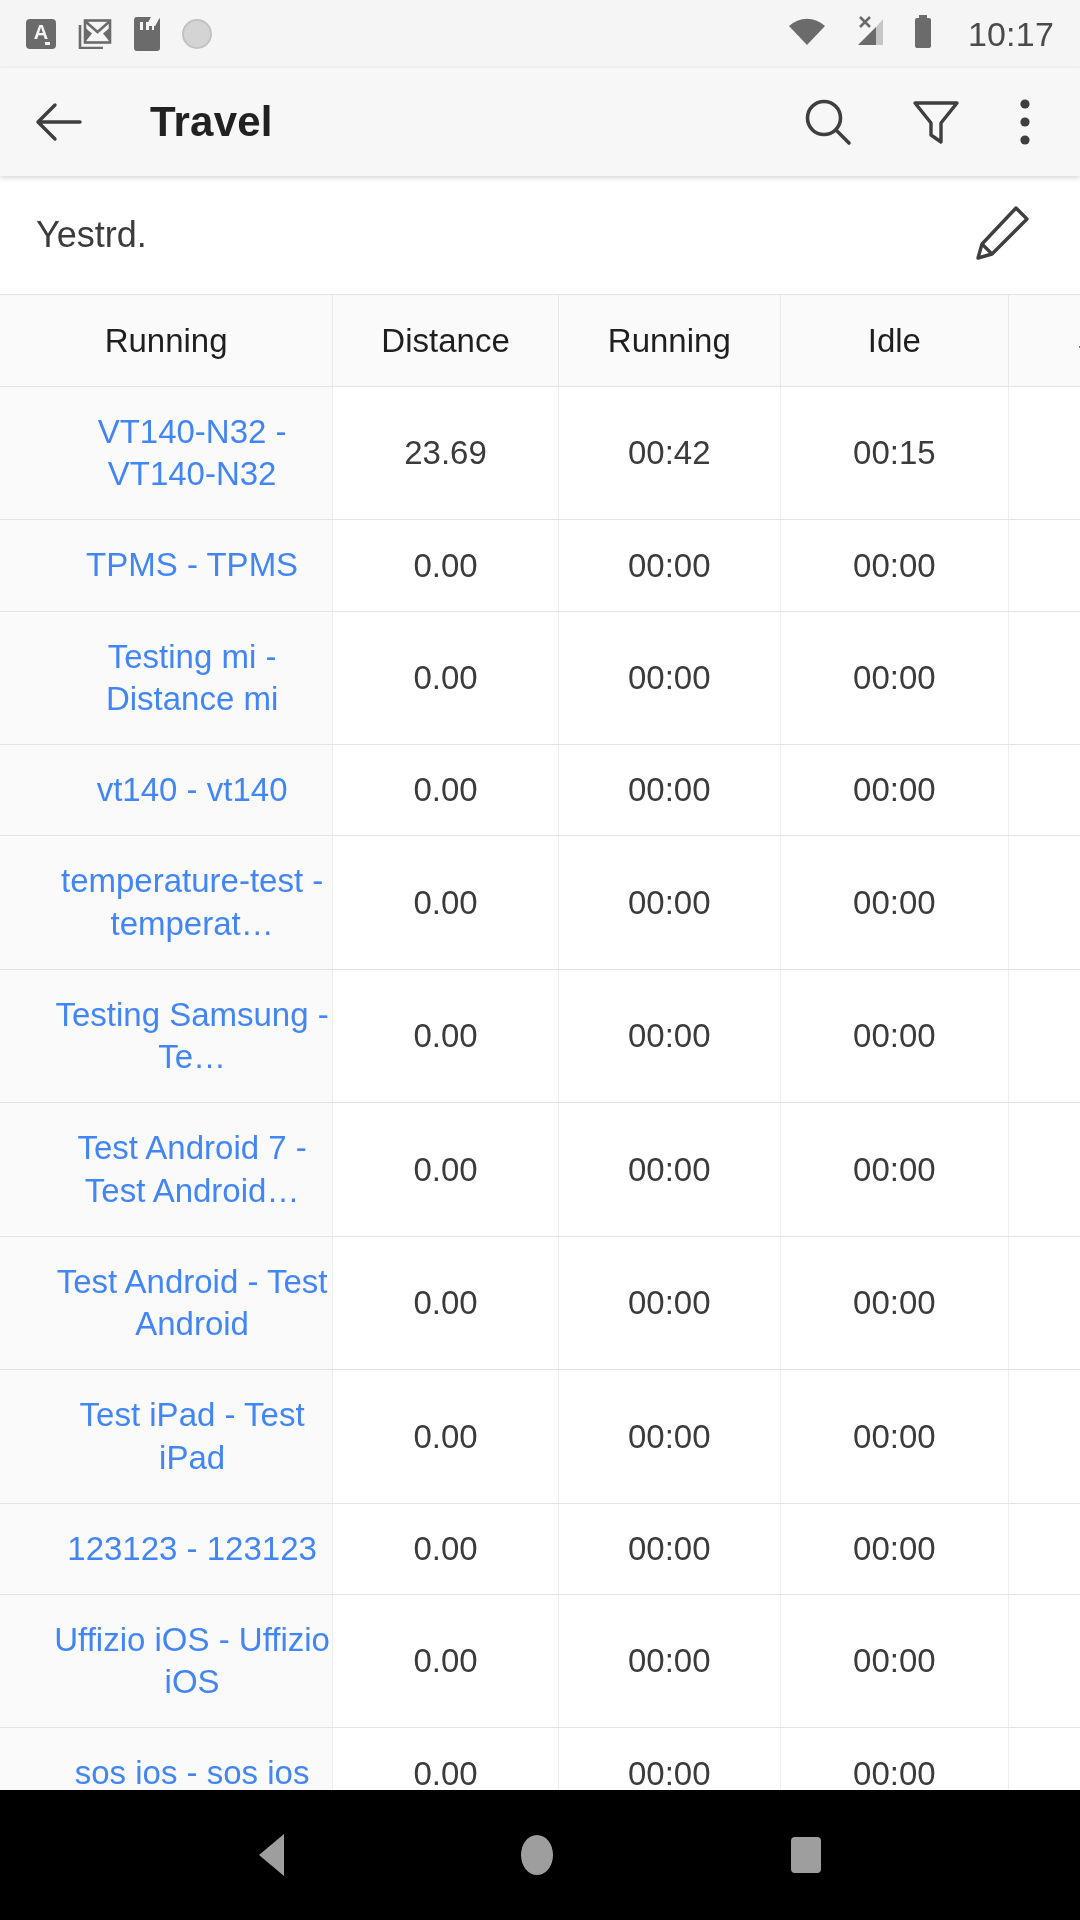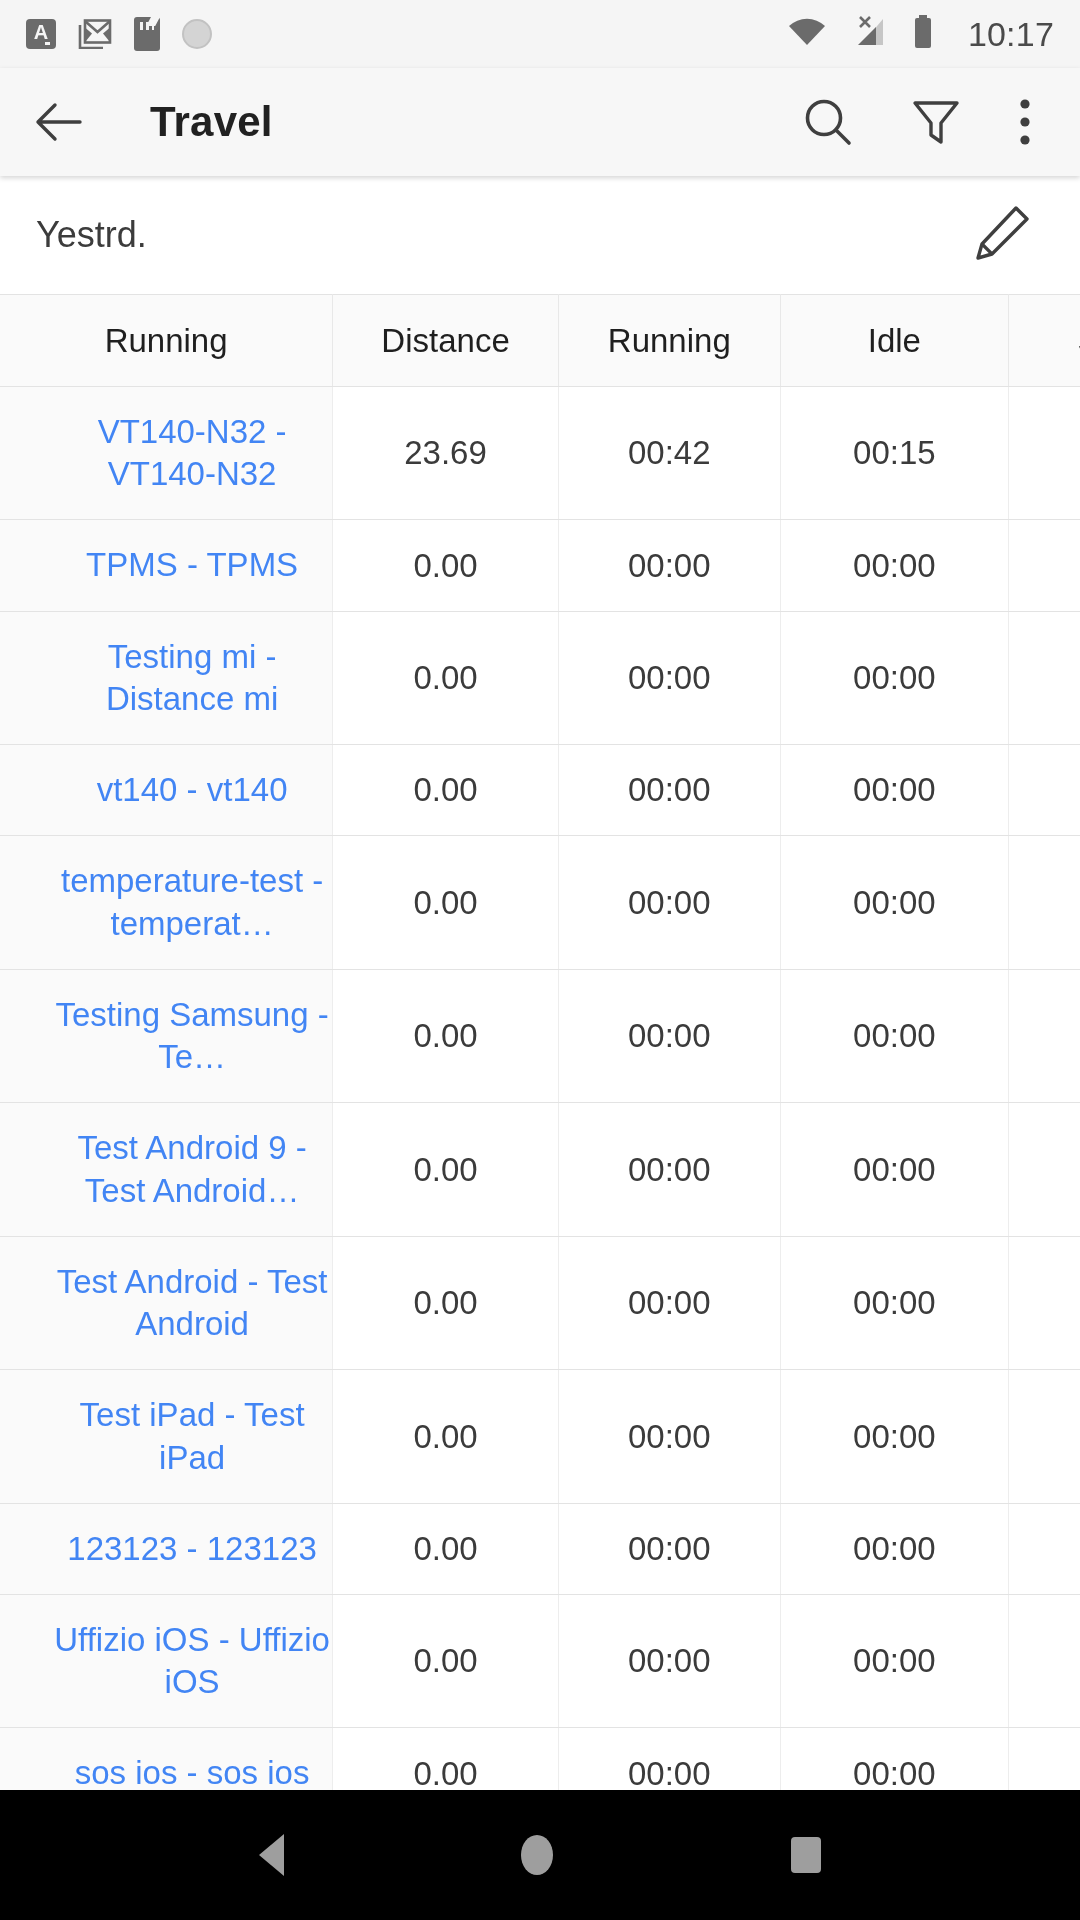--- a/index.html
+++ b/index.html
@@ -259,21 +259,21 @@
             <td class="objcell">
               <span class="lnk">Testing Samsung - Te…</span>
             </td>
             <td>0.00</td>
             <td>00:00</td>
             <td>00:00</td>
             <td>00:00</td>
           </tr>
           <tr>
             <td class="objcell">
-              <span class="lnk">Test Android 9 - Test Android…</span>
+              <span class="lnk">Test Android 7 - Test Android…</span>
             </td>
             <td>0.00</td>
             <td>00:00</td>
             <td>00:00</td>
             <td>00:00</td>
           </tr>
           <tr>
             <td class="objcell">
               <span class="lnk">Test Android - Test Android</span>
             </td>

